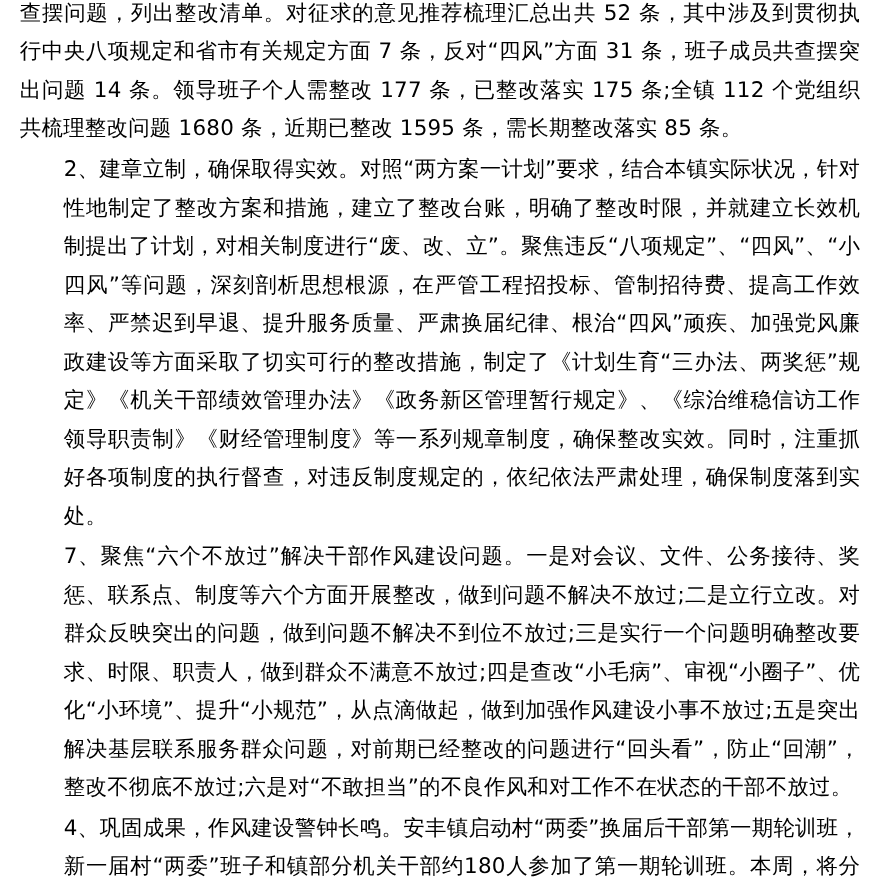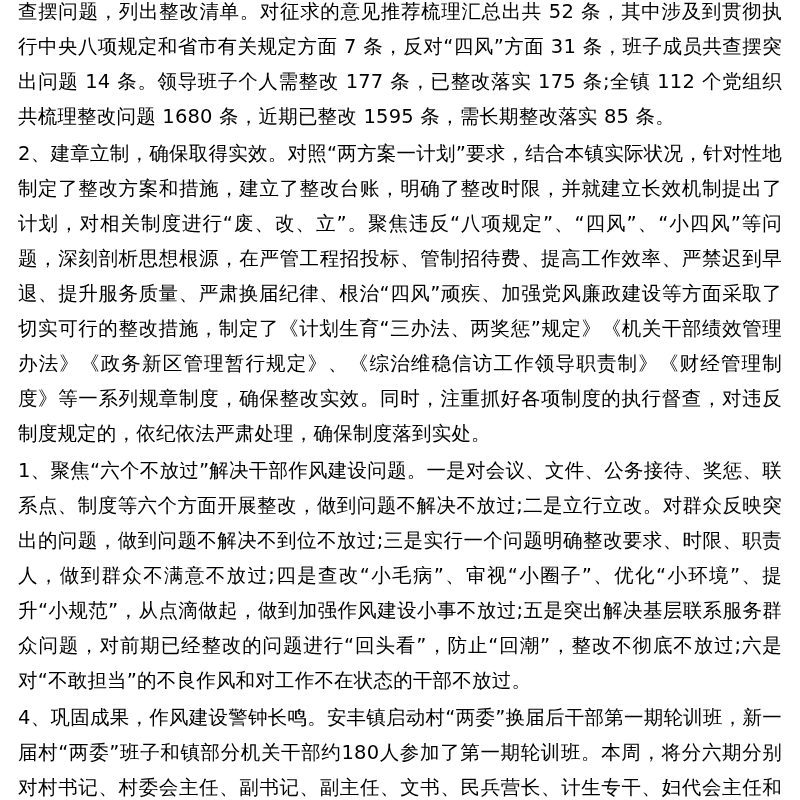--- a/index.html
+++ b/index.html
@@ -30,28 +30,29 @@
     letter-spacing: 0.2px;
   }
   .para.cont {
     text-indent: 0;
   }
   .clipped-top {
     margin-top: -6px;
   }
   .blk {
     margin-top: 2px;
+    margin-left: 40px;
   }
 </style>
 </head>
 <body>
 
 <div class="page">
 
   <p class="para cont clipped-top">查摆问题，列出整改清单。对征求的意见推荐梳理汇总出共 52 条，其中涉及到贯彻执行中央八项规定和省市有关规定方面 7 条，反对“四风”方面 31 条，班子成员共查摆突出问题 14 条。领导班子个人需整改 177 条，已整改落实 175 条;全镇 112 个党组织共梳理整改问题 1680 条，近期已整改 1595 条，需长期整改落实 85 条。</p>
 
   <p class="para blk">2、建章立制，确保取得实效。对照“两方案一计划”要求，结合本镇实际状况，针对性地制定了整改方案和措施，建立了整改台账，明确了整改时限，并就建立长效机制提出了计划，对相关制度进行“废、改、立”。聚焦违反“八项规定”、“四风”、“小四风”等问题，深刻剖析思想根源，在严管工程招投标、管制招待费、提高工作效率、严禁迟到早退、提升服务质量、严肃换届纪律、根治“四风”顽疾、加强党风廉政建设等方面采取了切实可行的整改措施，制定了《计划生育“三办法、两奖惩”规定》《机关干部绩效管理办法》《政务新区管理暂行规定》、《综治维稳信访工作领导职责制》《财经管理制度》等一系列规章制度，确保整改实效。同时，注重抓好各项制度的执行督查，对违反制度规定的，依纪依法严肃处理，确保制度落到实处。</p>
 
-  <p class="para blk">1、聚焦“六个不放过”解决干部作风建设问题。一是对会议、文件、公务接待、奖惩、联系点、制度等六个方面开展整改，做到问题不解决不放过;二是立行立改。对群众反映突出的问题，做到问题不解决不到位不放过;三是实行一个问题明确整改要求、时限、职责人，做到群众不满意不放过;四是查改“小毛病”、审视“小圈子”、优化“小环境”、提升“小规范”，从点滴做起，做到加强作风建设小事不放过;五是突出解决基层联系服务群众问题，对前期已经整改的问题进行“回头看”，防止“回潮”，整改不彻底不放过;六是对“不敢担当”的不良作风和对工作不在状态的干部不放过。</p>
+  <p class="para blk">7、聚焦“六个不放过”解决干部作风建设问题。一是对会议、文件、公务接待、奖惩、联系点、制度等六个方面开展整改，做到问题不解决不放过;二是立行立改。对群众反映突出的问题，做到问题不解决不到位不放过;三是实行一个问题明确整改要求、时限、职责人，做到群众不满意不放过;四是查改“小毛病”、审视“小圈子”、优化“小环境”、提升“小规范”，从点滴做起，做到加强作风建设小事不放过;五是突出解决基层联系服务群众问题，对前期已经整改的问题进行“回头看”，防止“回潮”，整改不彻底不放过;六是对“不敢担当”的不良作风和对工作不在状态的干部不放过。</p>
 
   <p class="para blk">4、巩固成果，作风建设警钟长鸣。安丰镇启动村“两委”换届后干部第一期轮训班，新一届村“两委”班子和镇部分机关干部约180人参加了第一期轮训班。本周，将分六期分别对村书记、村委会主任、副书记、副主任、文书、民兵营长、计生专干、妇代会主任和团委书记进行岗位专题培训。目的在于将学习贯穿群众路线教育活动始终，巩固成果，让干部心中时刻警钟长鸣。</p>
 
 </div>
 
 </body></html>

